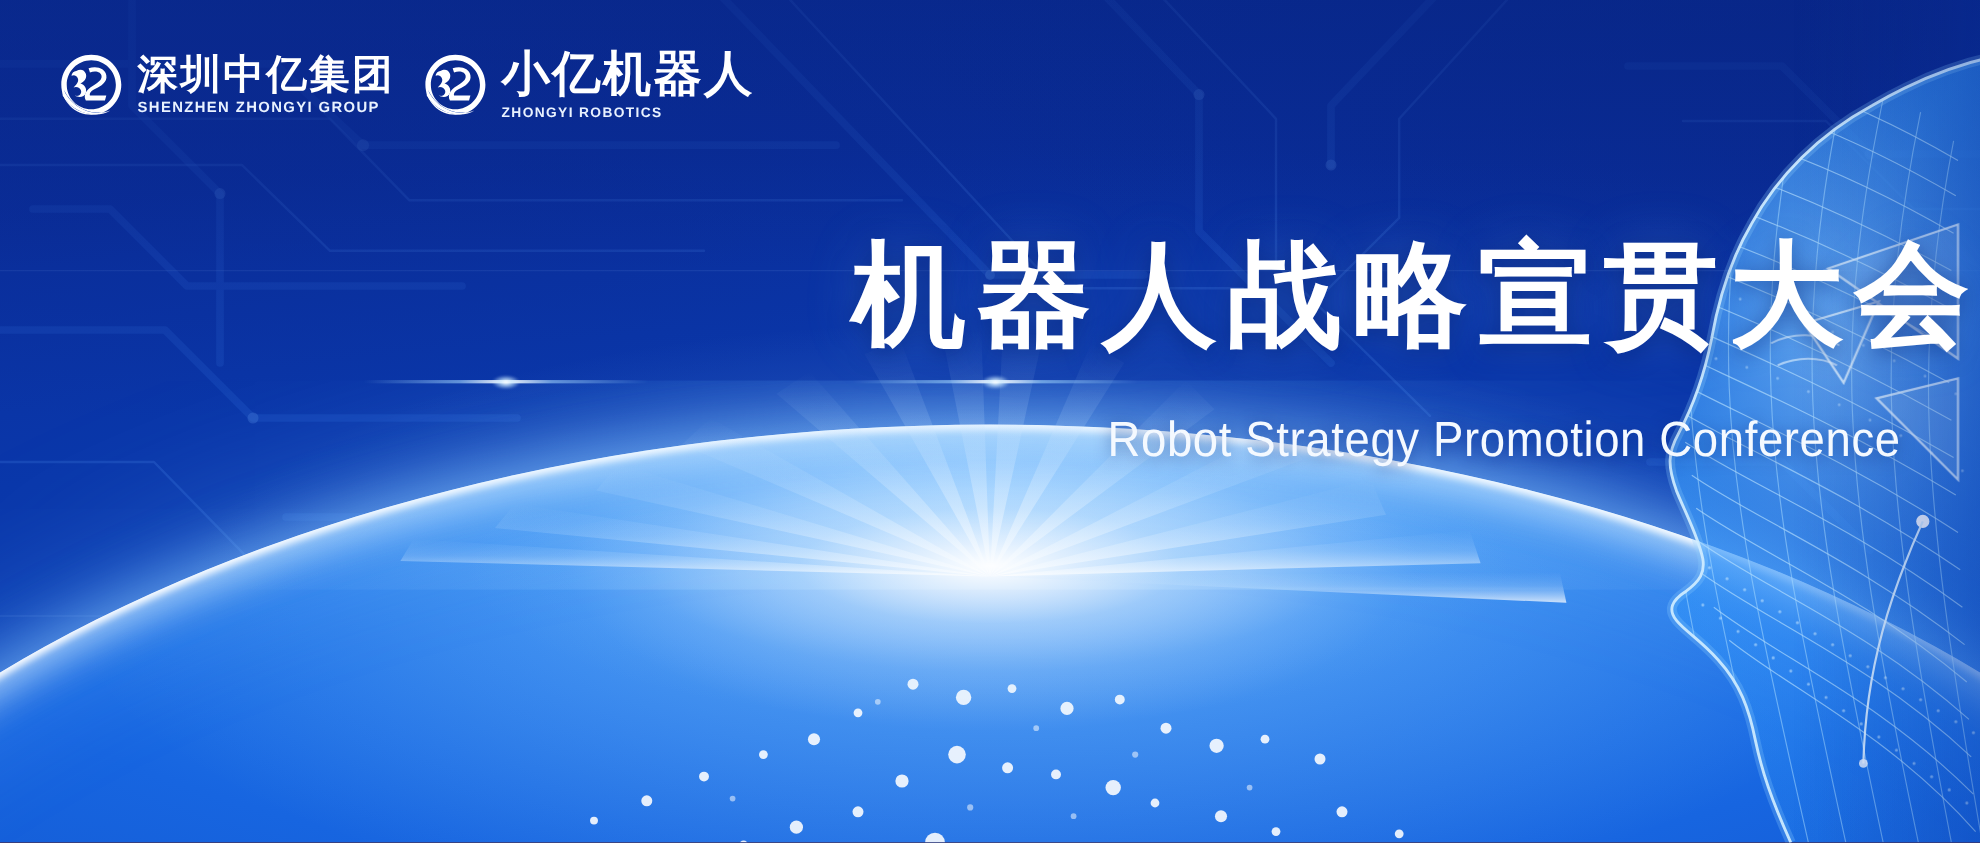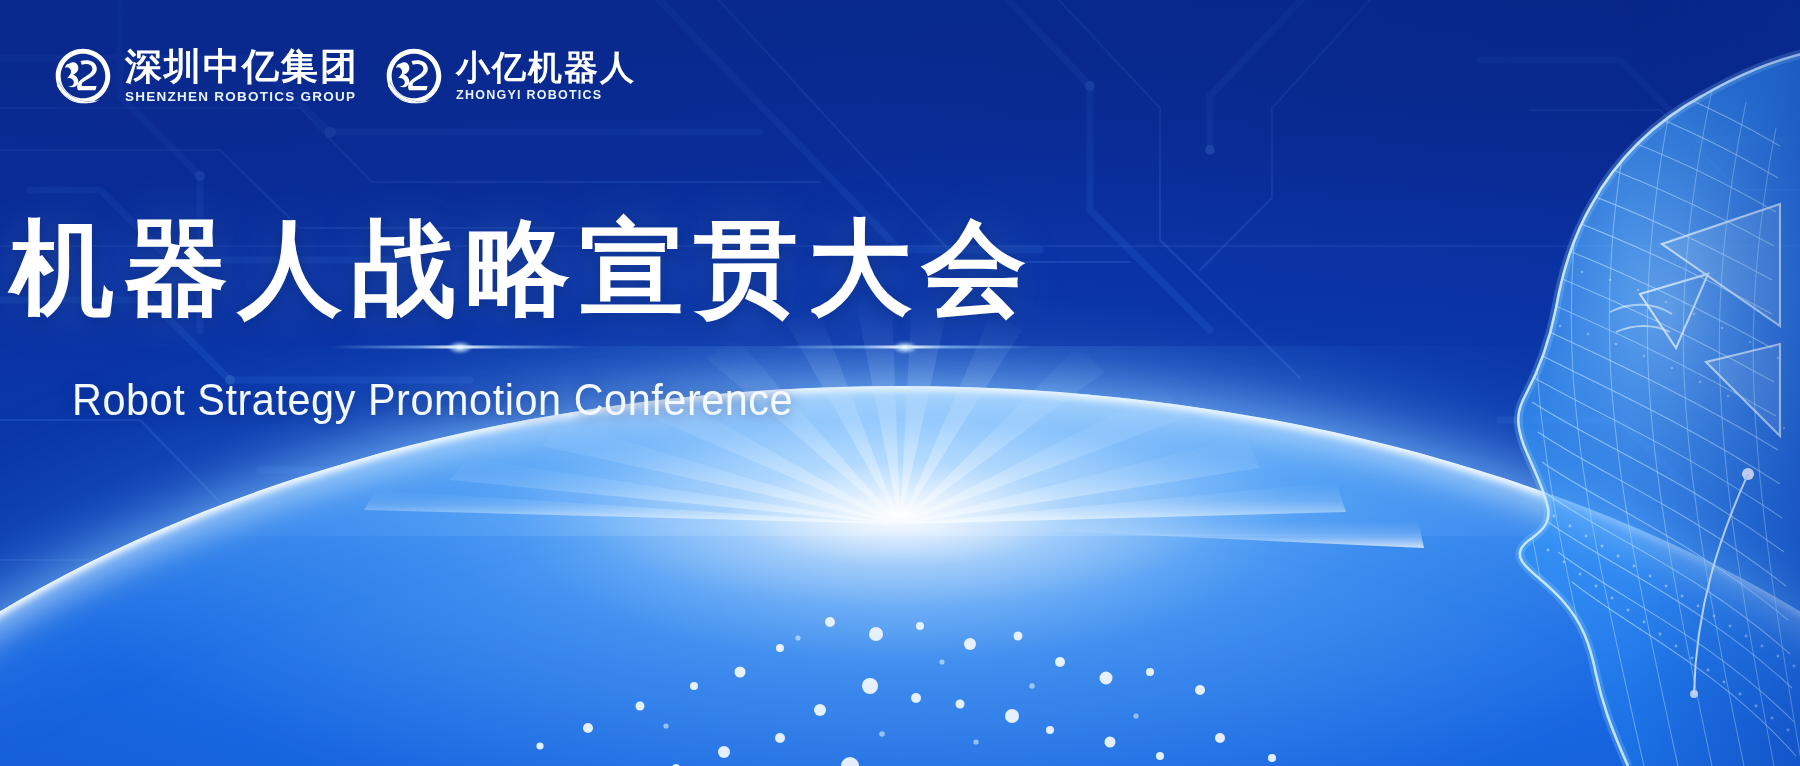--- a/index.html
+++ b/index.html
@@ -110,25 +110,25 @@
   .logo-cn {
     color:#ffffff; font-weight:700; letter-spacing:2px; line-height:1.06; white-space:nowrap;
     font-family:"Liberation Sans","DejaVu Sans",sans-serif;
   }
   .logo-en {
     color:#e9f2ff; letter-spacing:1.25px; line-height:1.1; white-space:nowrap;
     font-family:"Liberation Sans","DejaVu Sans",sans-serif; font-weight:600;
   }
   .logo-1 .logo-cn { font-size:37px; }
   .logo-1 .logo-en { font-size:13.5px; margin-top:4px; }
-  .logo-2 .logo-cn { font-size:34px; }
+  .logo-2 .logo-cn { font-size:44px; }
   .logo-2 .logo-en { font-size:12.5px; margin-top:4px; }
 
   
-  .titles { position:absolute; left:0; right:0; top:212px; text-align:left; pointer-events:none; }
+  .titles { position:absolute; left:0; right:0; top:212px; text-align:right; pointer-events:none; }
   .title-cn {
     display:inline-block;
     color:#ffffff;
     font-family:"DejaVu Sans","Liberation Sans",sans-serif;
     font-weight:700;
     font-size:104px;
     line-height:1.08;
     letter-spacing:10px;
     text-indent:10px;
     text-shadow:0 3px 20px rgba(4,30,110,.55), 0 0 46px rgba(120,190,255,.28);
@@ -583,21 +583,21 @@
           <path d="M10 58 C22 82 46 94 66 90 C52 96 28 92 14 74 Z" fill="#0b3cb0"></path>
           <path d="M8 54 C20 84 52 98 78 88 C60 100 24 94 8 66 Z" fill="#ffffff"></path>
           <path d="M28 30 C34 26 40 28 42 34 C44 40 40 46 34 48 C40 50 44 56 42 62 C40 68 32 70 26 66
                    C32 68 36 64 35 59 C34 54 28 52 24 54 C30 48 32 44 30 40 C28 36 24 35 21 37 C22 32 24 31 28 30 Z" fill="#ffffff"></path>
           <path d="M46 26 C58 22 70 26 72 36 C74 46 64 52 56 56 C50 59 47 62 48 66 L72 66 L70 73 L42 73
                    C38 66 42 58 52 52 C60 47 66 43 65 37 C64 31 56 29 48 32 Z" fill="#ffffff"></path>
         </svg>
       </div>
       <div class="logo-text">
         <div class="logo-cn">深圳中亿集团</div>
-        <div class="logo-en">SHENZHEN ROBOTICS GROUP</div>
+        <div class="logo-en">SHENZHEN ZHONGYI GROUP</div>
       </div>
     </div>
 
     <div class="logo logo-2">
       <div class="logo-mark">
         <svg viewBox="0 0 100 100" aria-hidden="true">
           <path d="M50 6 C74.3 6 94 25.7 94 50 C94 74.3 74.3 94 50 94 C25.7 94 6 74.3 6 50 C6 25.7 25.7 6 50 6 Z
                    M50 14 C30.1 14 14 30.1 14 50 C14 69.9 30.1 86 50 86 C69.9 86 86 69.9 86 50 C86 30.1 69.9 14 50 14 Z" fill="#ffffff"></path>
           <path d="M10 58 C22 82 46 94 66 90 C52 96 28 92 14 74 Z" fill="#0b3cb0"></path>
           <path d="M8 54 C20 84 52 98 78 88 C60 100 24 94 8 66 Z" fill="#ffffff"></path>

